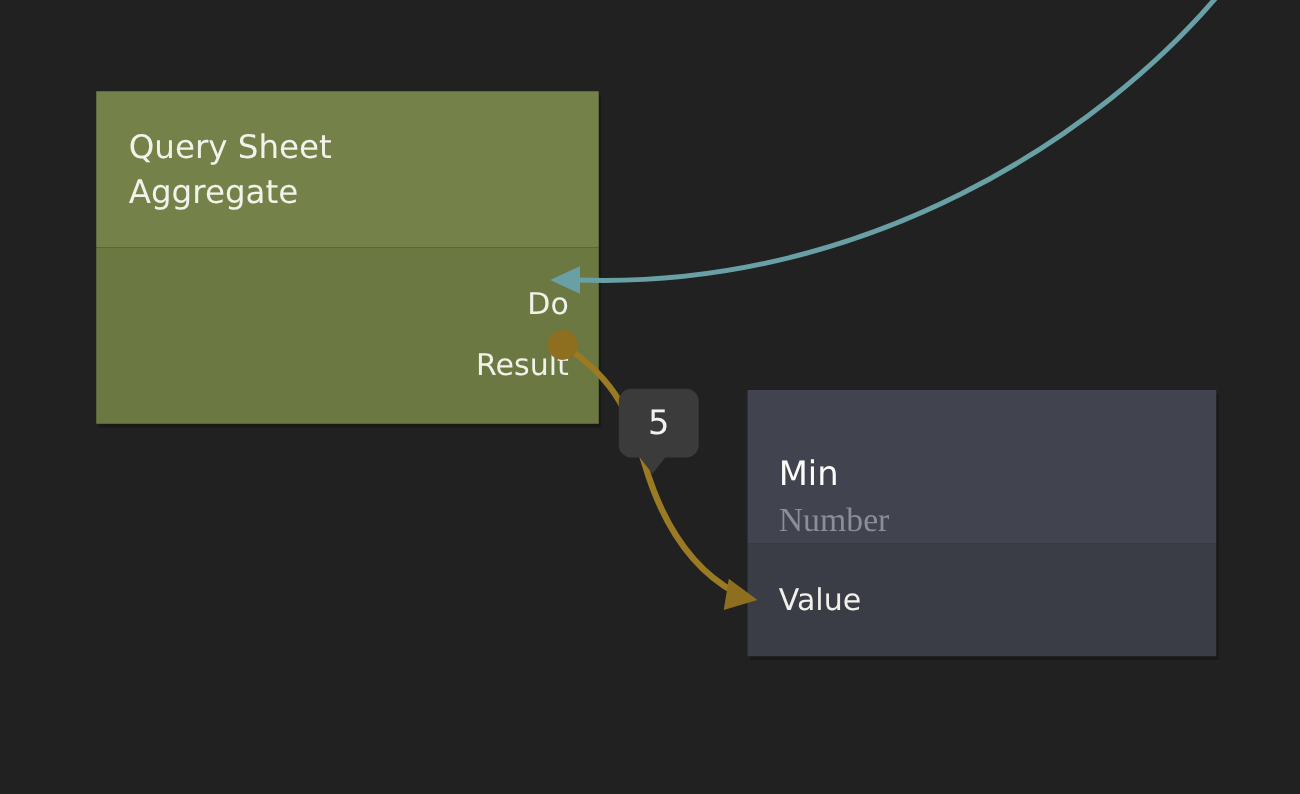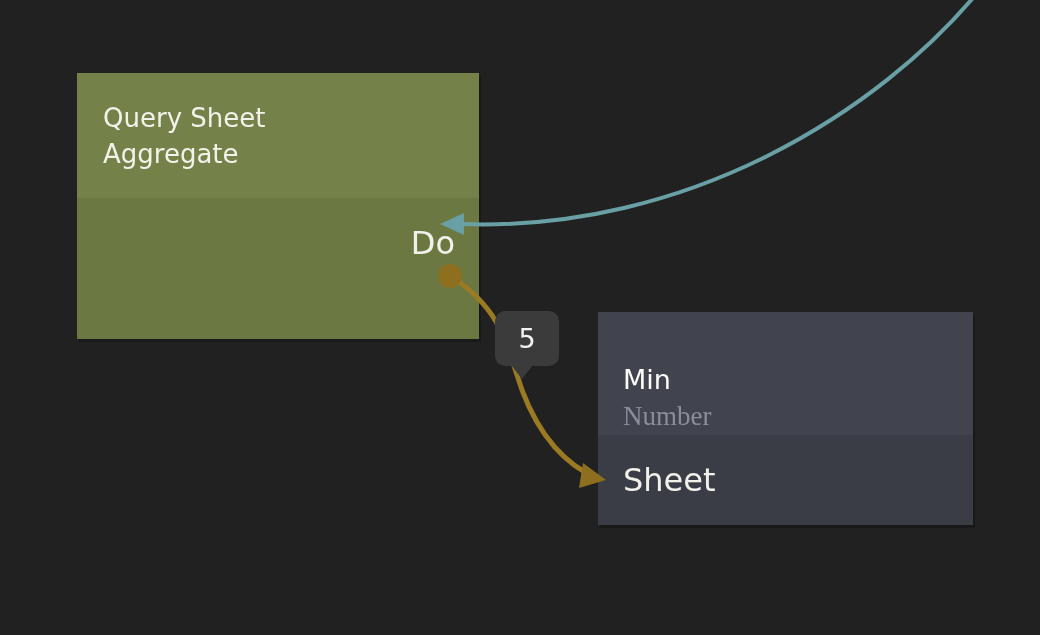--- a/index.html
+++ b/index.html
@@ -7,21 +7,21 @@
     position:relative;
     width:1040px;height:635px;
     background:#212121;
     overflow:hidden;
     font-family:"DejaVu Sans","Liberation Sans",sans-serif;
   }
   .node{position:absolute;box-shadow:2px 3px 0 rgba(0,0,0,0.22);}
   .node-header{display:flex;box-sizing:border-box;}
   .node-body{box-sizing:border-box;}
   .port-row{height:49px;display:flex;align-items:center;box-sizing:border-box;}
-  .port-label{font-size:32px;color:#f1f0ea;}
+  .port-label{font-size:24px;color:#f1f0ea;}
 
   
   #node-qsa{left:77px;top:73px;width:402px;height:266px;}
   #node-qsa .node-header{height:125px;align-items:center;padding:0 26px;background:#748149;}
   #node-qsa .node-title{font-size:26px;line-height:36px;color:#f2f2ea;width:255px;}
   #node-qsa .node-body{height:141px;padding-top:20px;background:#6c7842;}
   #node-qsa .port-row{justify-content:flex-end;padding-right:24px;}
 
   
   #node-min{left:598px;top:312px;width:375px;height:213px;}
@@ -54,31 +54,34 @@
 <div id="canvas">
 
   <div class="node" id="node-qsa">
     <div class="node-header">
       <div class="node-title">Query Sheet Aggregate</div>
     </div>
     <div class="node-body">
       <div class="port-row">
         <span class="port-label">Do</span>
       </div>
+      <div class="port-row">
+        <span class="port-label">Result</span>
+      </div>
     </div>
   </div>
 
   <div class="node" id="node-min">
     <div class="node-header">
       <div class="node-title">Min</div>
       <div class="node-subtitle">Number</div>
     </div>
     <div class="node-body">
       <div class="port-row">
-        <span class="port-label">Sheet</span>
+        <span class="port-label">Value</span>
       </div>
     </div>
   </div>
 
   <svg id="wires" viewBox="0 0 1040 635" xmlns="http://www.w3.org/2000/svg">
 
     <path d="M 978 -8 C 880 110 690 232 462 224" fill="none" stroke-width="4" stroke-linecap="round" stroke="#69a0a5"></path>
     <polygon points="440,224 464,213 464,235" fill="#69a0a5"></polygon>
 
     <path d="M 452 277 C 496 306 505 337 516 372 C 527 409 548 452 588 474" fill="none" stroke-width="5" stroke-linecap="round" stroke="#9a7a22"></path>

